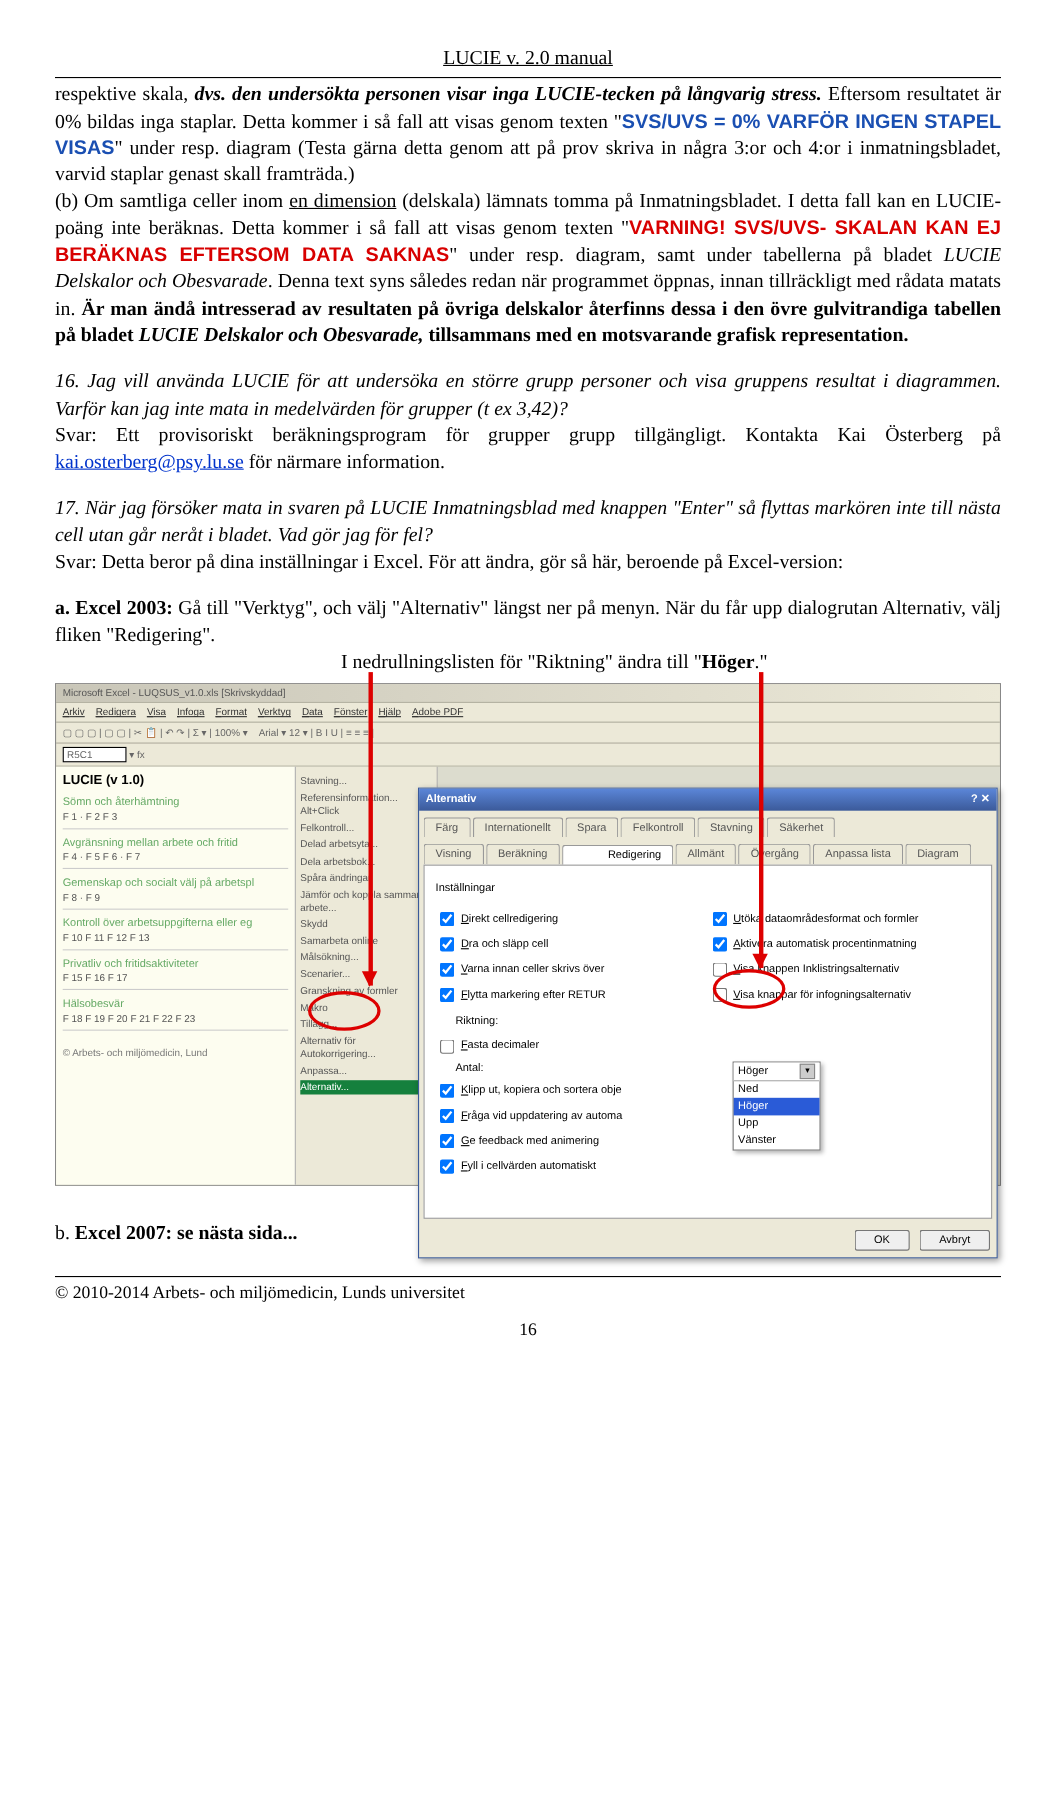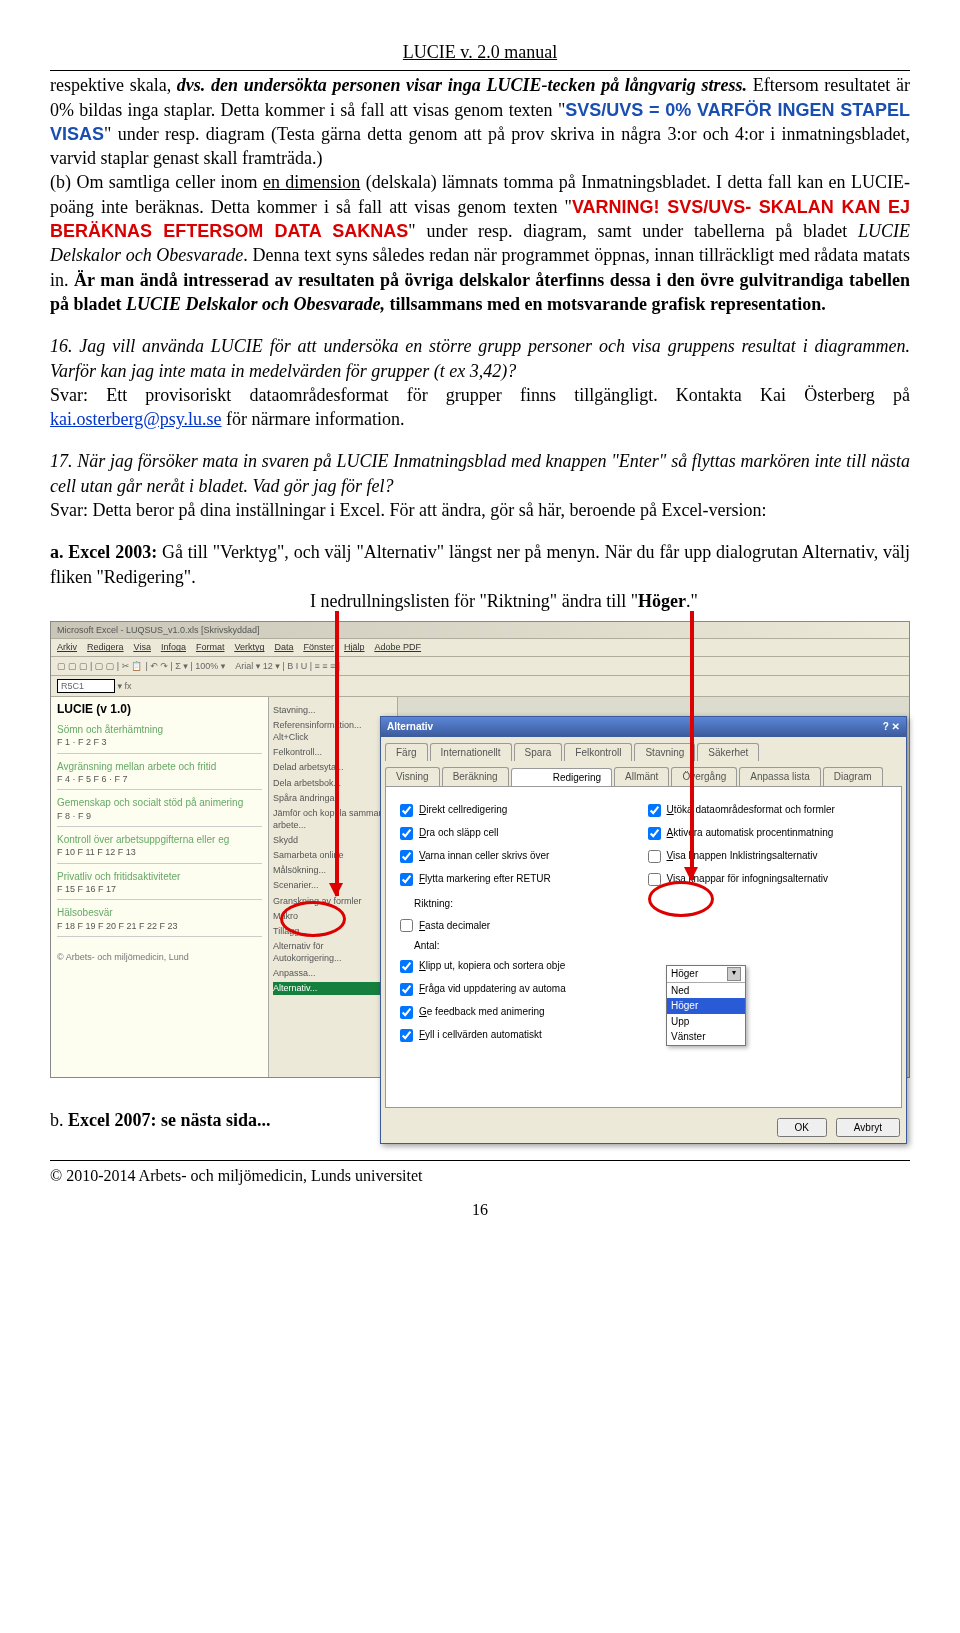--- a/index.html
+++ b/index.html
@@ -161,21 +161,21 @@
 
 <div class="header-title">LUCIE v. 2.0 manual</div>
 
 <p class="para">
   <span>respektive skala, </span><span class="italic bold">dvs. den undersökta personen visar inga LUCIE-tecken på långvarig stress.</span><span> Eftersom resultatet är 0% bildas inga staplar. Detta kommer i så fall att visas genom texten "</span><span class="blue-sans">SVS/UVS = 0% VARFÖR INGEN STAPEL VISAS</span><span>" under resp. diagram (Testa gärna detta genom att på prov skriva in några 3:or och 4:or i inmatningsbladet, varvid staplar genast skall framträda.)</span><br>
   <span>(b) Om samtliga celler inom </span><span class="underline">en dimension</span><span> (delskala) lämnats tomma</span><span> på Inmatningsbladet. I detta fall kan en LUCIE-poäng inte beräknas. Detta kommer i så fall att visas genom texten "</span><span class="red-sans">VARNING! SVS/UVS- SKALAN KAN EJ BERÄKNAS EFTERSOM DATA SAKNAS</span><span>" under resp. diagram, samt under tabellerna på bladet </span><span class="italic">LUCIE Delskalor och Obesvarade</span><span>. Denna text syns således redan när programmet öppnas, innan tillräckligt med rådata matats in. </span><span class="bold">Är man ändå intresserad av resultaten på övriga delskalor återfinns dessa i den övre gulvitrandiga tabellen på bladet </span><span class="bold italic">LUCIE Delskalor och Obesvarade,</span><span class="bold"> tillsammans med en motsvarande grafisk representation.</span>
 </p>
 
 <p class="para">
   <span class="italic">16. Jag vill använda LUCIE för att undersöka en större grupp personer och visa gruppens resultat i diagrammen. Varför kan jag inte mata in medelvärden för grupper (t ex 3,42)?</span><br>
-  <span>Svar: Ett provisoriskt dataområdesformat för grupper finns tillgängligt. Kontakta Kai Österberg på </span><a class="link">kai.osterberg@psy.lu.se</a><span> för närmare information.</span>
+  <span>Svar: Ett provisoriskt beräkningsprogram för grupper grupp tillgängligt. Kontakta Kai Österberg på </span><a class="link">kai.osterberg@psy.lu.se</a><span> för närmare information.</span>
 </p>
 
 <p class="para">
   <span class="italic">17. När jag försöker mata in svaren på LUCIE Inmatningsblad med knappen "Enter" så flyttas markören inte till nästa cell utan går neråt i bladet. Vad gör jag för fel?</span><br>
   <span>Svar: Detta beror på dina inställningar i Excel. För att ändra, gör så här, beroende på Excel-version:</span>
 </p>
 
 <p class="para" style="margin-bottom:4px;">
   <span class="bold">a. </span><span class="bold">Excel 2003:</span><span> Gå till "Verktyg", och välj "Alternativ" längst ner på menyn. När du får upp dialogrutan Alternativ, välj fliken "Redigering".</span><br>
   <span style="display:inline-block; margin-left:260px;">
@@ -203,21 +203,21 @@
     <div class="sshot-body" style="height:380px; position:relative;">
       <div class="sshot-left">
         <div style="font-weight:bold; color:#000; font-size:12px;">LUCIE (v 1.0)</div>
         <div id="groups">
             <div class="groupname">Sömn och återhämtning</div>
             <div class="fcodes">F 1    · F 2     F 3</div>
             <hr>
             <div class="groupname">Avgränsning mellan arbete och fritid</div>
             <div class="fcodes">F 4    · F 5     F 6     · F 7</div>
             <hr>
-            <div class="groupname">Gemenskap och socialt stöd på animering</div>
+            <div class="groupname">Gemenskap och socialt välj på arbetspl</div>
             <div class="fcodes">F 8   · F 9</div>
             <hr>
             <div class="groupname">Kontroll över arbetsuppgifterna eller eg</div>
             <div class="fcodes">F 10    F 11    F 12    F 13</div>
             <hr>
             <div class="groupname">Privatliv och fritidsaktiviteter</div>
             <div class="fcodes">F 15    F 16    F 17</div>
             <hr>
             <div class="groupname">Hälsobesvär</div>
             <div class="fcodes">F 18    F 19    F 20    F 21    F 22    F 23</div>
@@ -267,20 +267,21 @@
     <div class="dlg-tabs" id="tabsrow2">
         <span class="tab">Visning</span>
         <span class="tab">Beräkning</span>
         <span class="tab active">Redigering</span>
         <span class="tab">Allmänt</span>
         <span class="tab">Övergång</span>
         <span class="tab">Anpassa lista</span>
         <span class="tab">Diagram</span>
       </div>
     <div class="dlg-panel" style="position:relative;">
+      <div class="section-title">Inställningar</div>
       <div class="two-col">
         <div class="col" id="leftchecks">
             <div class="chkrow">
               <input type="checkbox" checked="" style="">
               <label><u>D</u>irekt cellredigering</label>
             </div>
             <div class="chkrow">
               <input type="checkbox" checked="" style="">
               <label><u>D</u>ra och släpp cell</label>
             </div>

